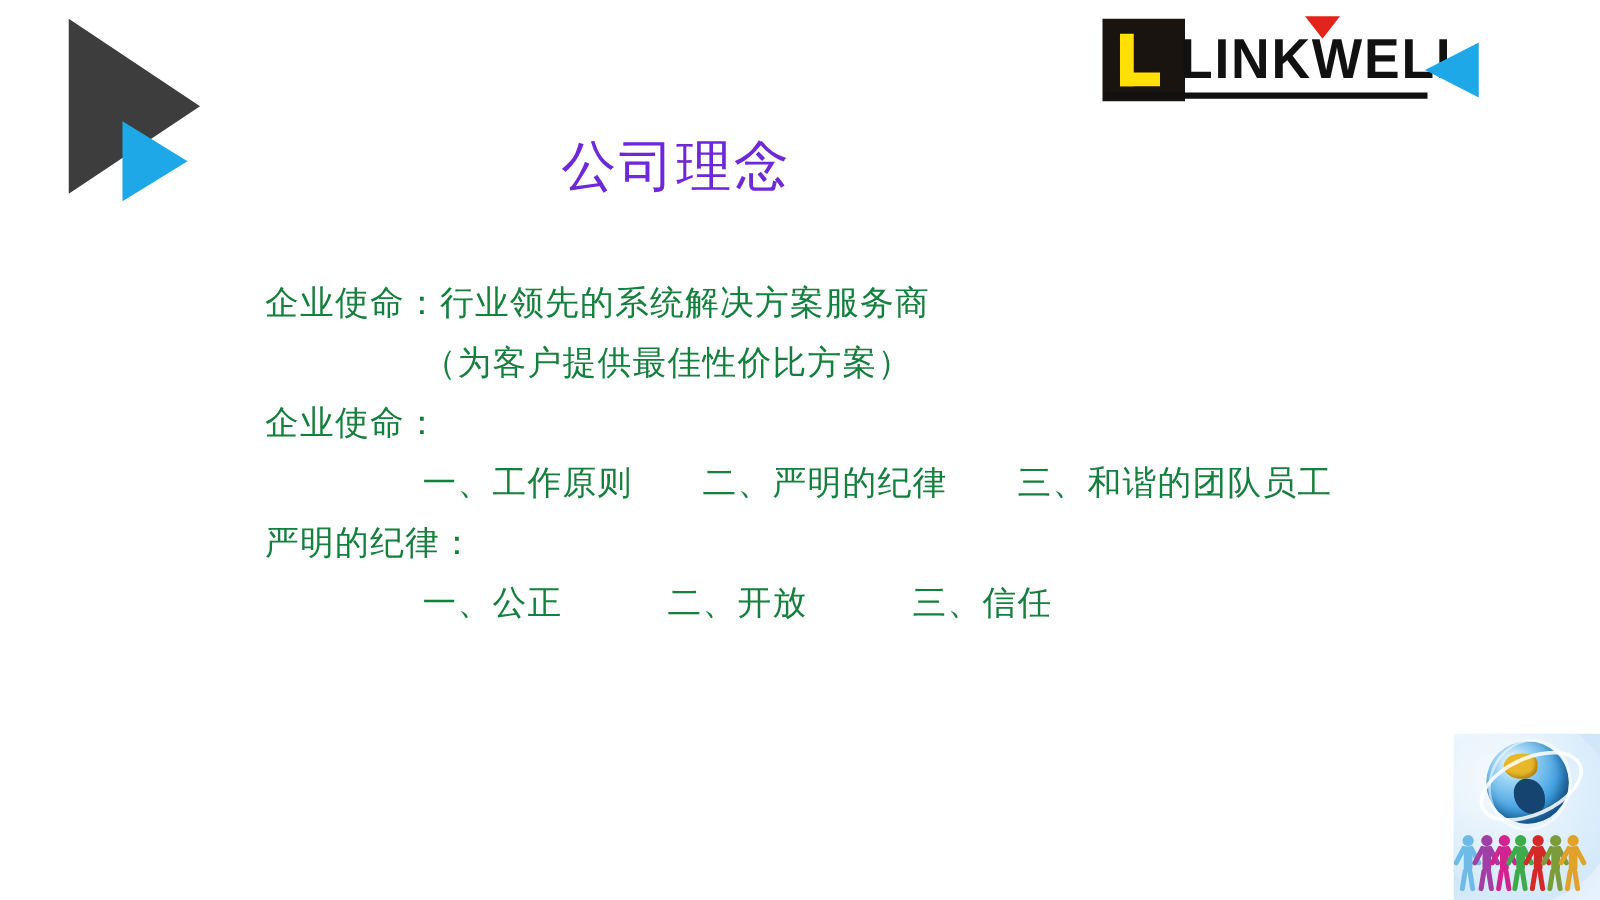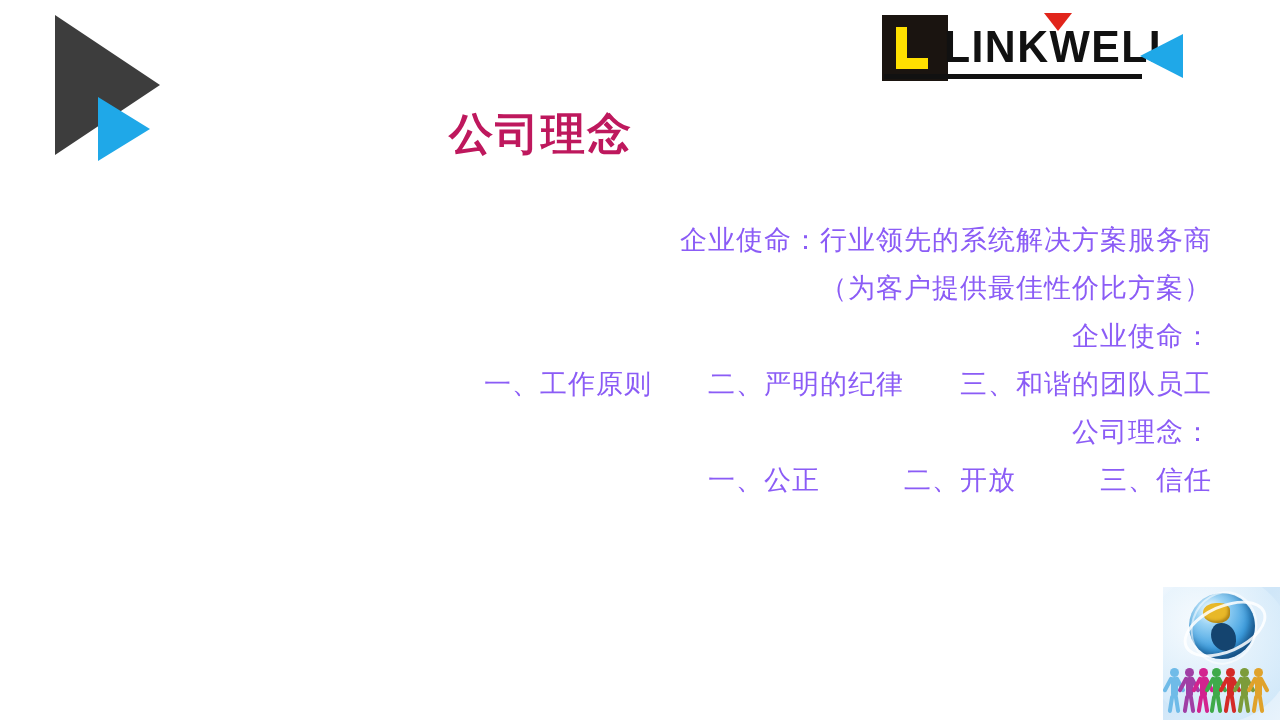--- a/index.html
+++ b/index.html
@@ -123,42 +123,41 @@
   }
 
   
   .title {
     position: absolute;
     left: 0;
     top: 108px;
     width: 1082px;
     text-align: center;
     font-family: "Liberation Sans", "DejaVu Sans", sans-serif;
-    font-weight: bold;
+    font-weight: normal;
     font-size: 44px;
     line-height: 52px;
-    color: #be185d;
+    color: #6d28d9;
     letter-spacing: 2px;
   }
 
   
   .body-block {
     position: absolute;
     left: 212px;
     top: 218px;
     width: 1000px;
   }
   .line {
-    font-family: Liberation Mono, monospace;
+    font-family: Liberation Serif, serif;
     font-size: 27px;
     line-height: 48px;
-    color: #8b5cf6;
+    color: #15803d;
     white-space: pre;
     letter-spacing: 1px;
-    text-align: right;
   }
   .line.indent {
     padding-left: 126px;
   }
 
   
   .globe-art {
     position: absolute;
     left: 1163px;
     top: 587px;
@@ -288,21 +287,21 @@
     <div class="logo-blue-tri"></div>
   </div>
 
   <div class="title">公司理念</div>
 
   <div class="body-block">
     <div class="line">企业使命：行业领先的系统解决方案服务商</div>
     <div class="line indent">（为客户提供最佳性价比方案）</div>
     <div class="line">企业使命：</div>
     <div class="line indent">一、工作原则　　二、严明的纪律　　三、和谐的团队员工</div>
-    <div class="line">公司理念：</div>
+    <div class="line">严明的纪律：</div>
     <div class="line indent">一、公正　　　二、开放　　　三、信任</div>
   </div>
 
   <div class="globe-art">
     <div class="halo"></div>
     <div class="globe"></div>
     <div class="land-a"></div>
     <div class="land-b"></div>
     <div class="ring"></div>
     <div class="ring2"></div>

